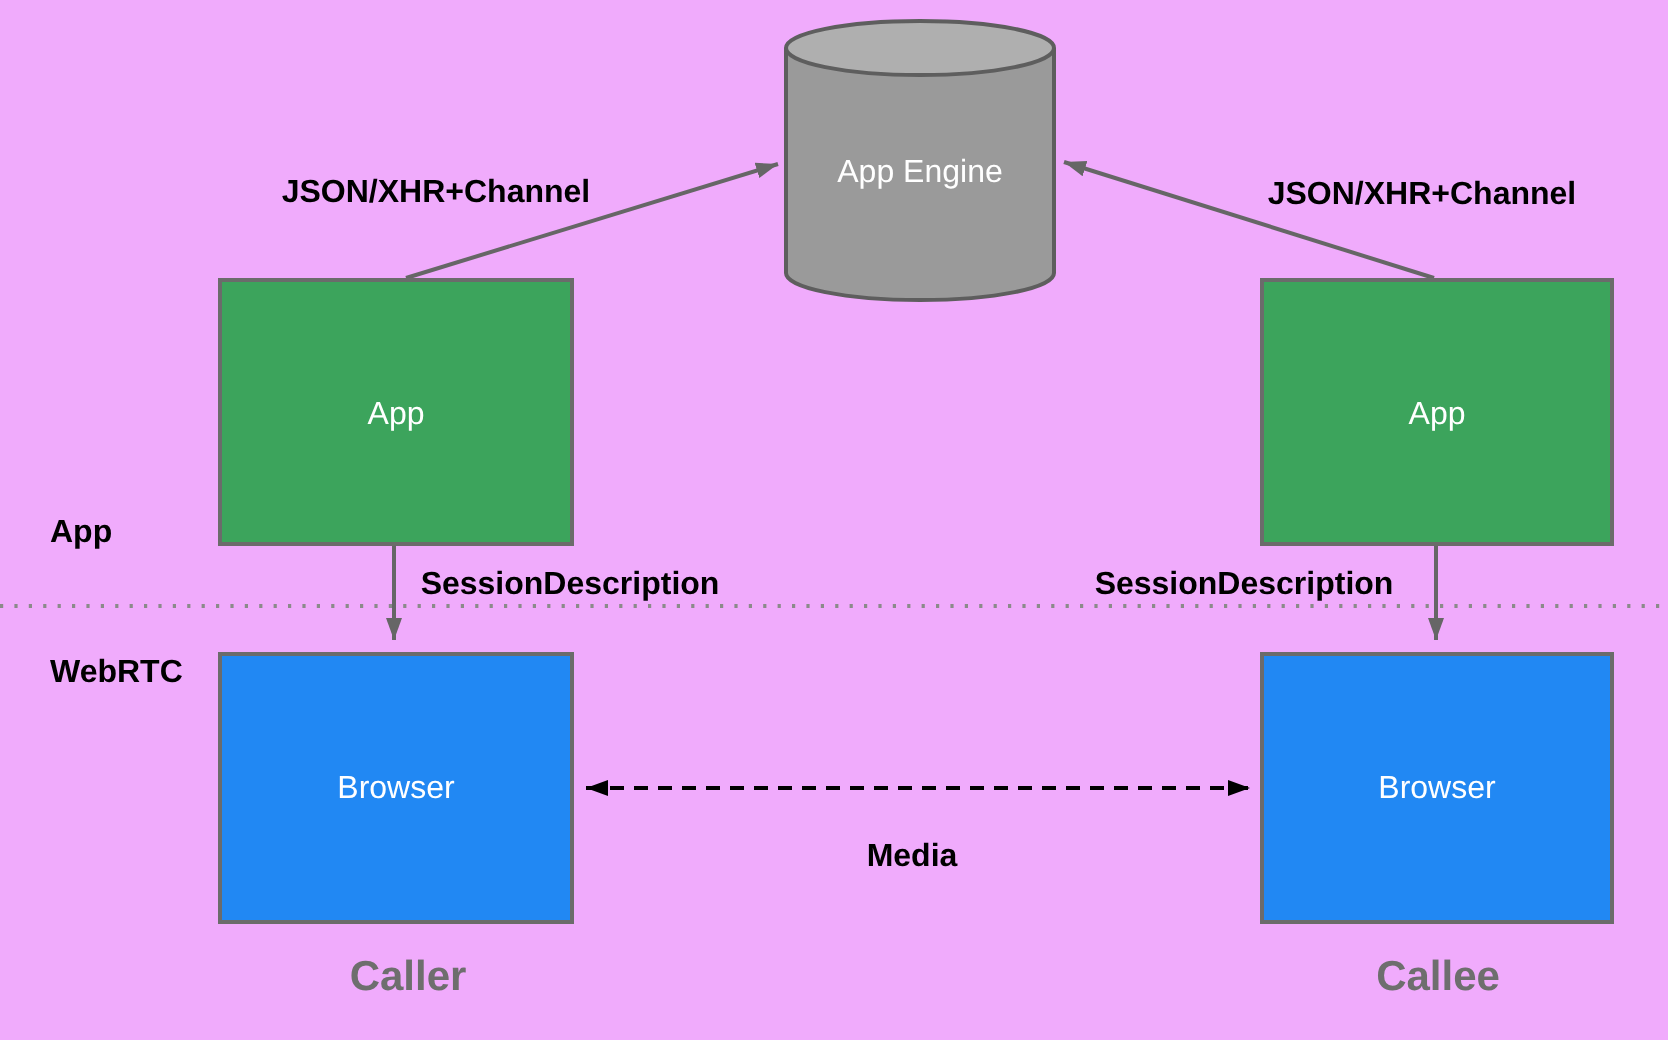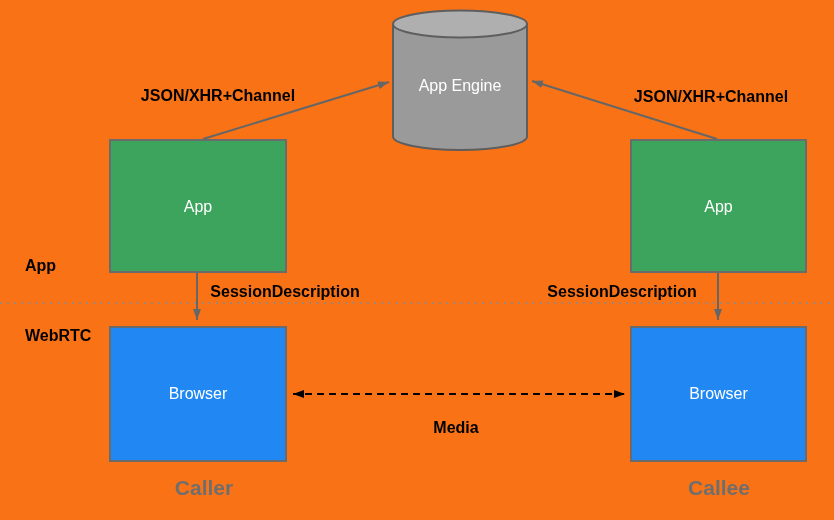--- a/index.html
+++ b/index.html
@@ -5,21 +5,21 @@
   html, body {
     margin: 0;
     padding: 0;
     background: #ffffff;
     font-family: "Liberation Sans", sans-serif;
   }
   .diagram-canvas {
     position: relative;
     width: 834px;
     height: 520px;
-    background: #f97316;
+    background: #f0abfc;
     overflow: hidden;
   }
   svg { display: block; }
 
   
   .box { stroke: var(--box-border); stroke-width: 2px; }
   .box.green { fill: var(--box-green); }
   .box.blue  { fill: var(--box-blue); }
 
   .cyl-body { fill: var(--cylinder-body); stroke: var(--cylinder-border); stroke-width: 2px; }

